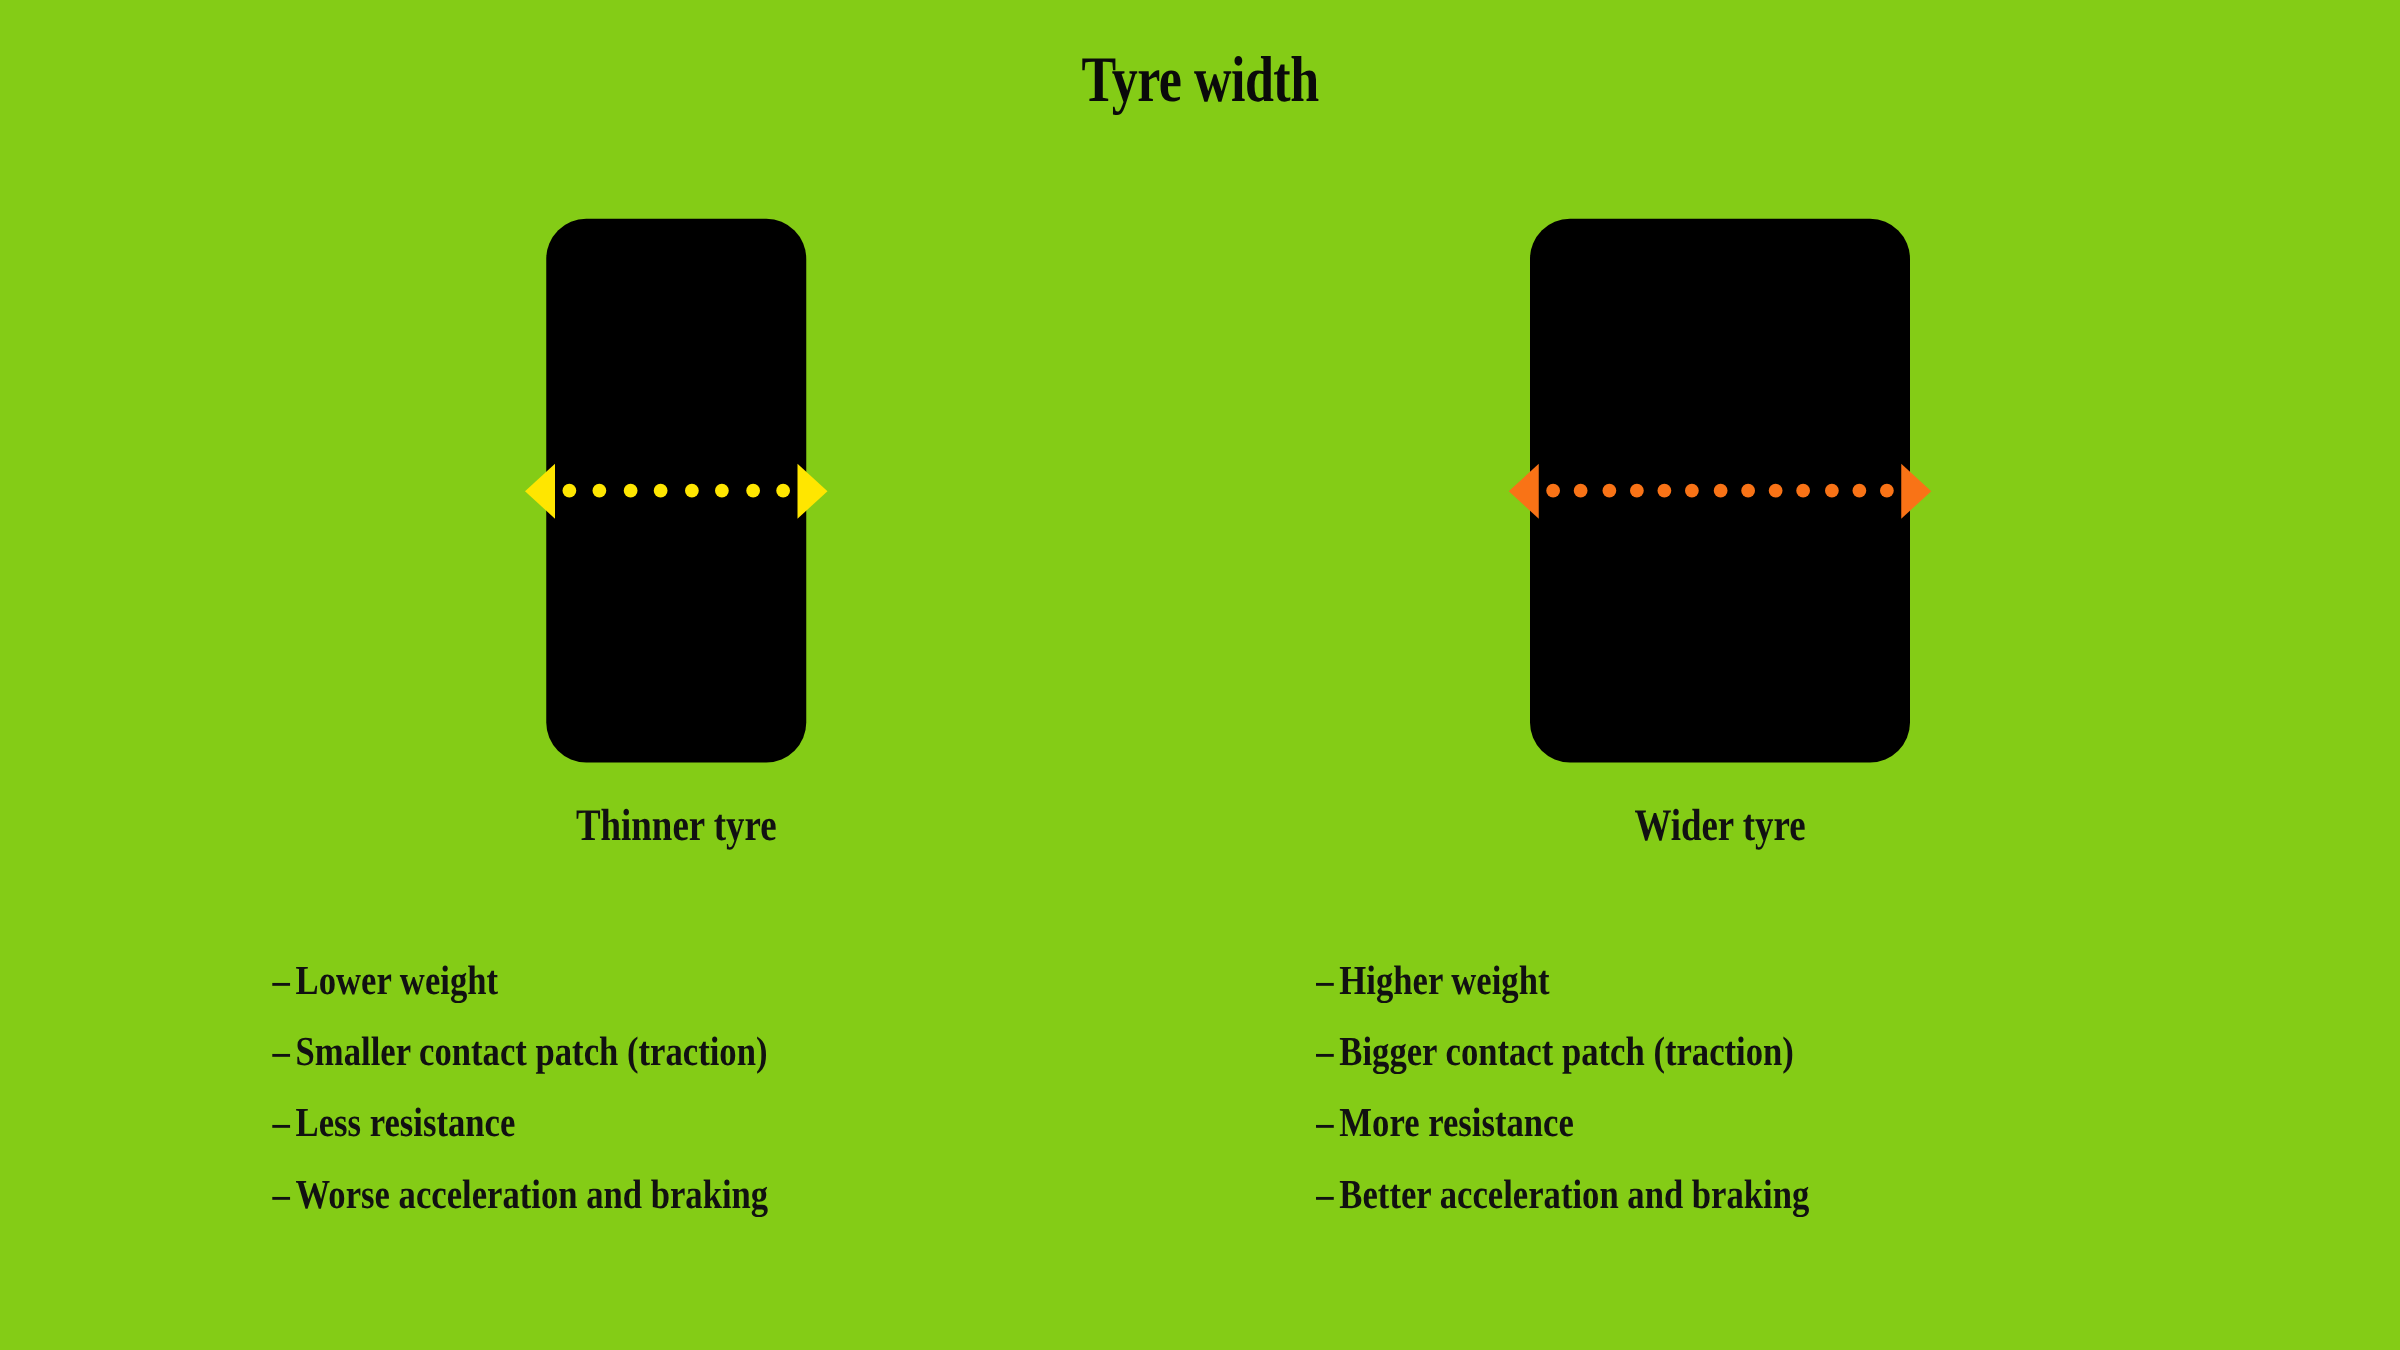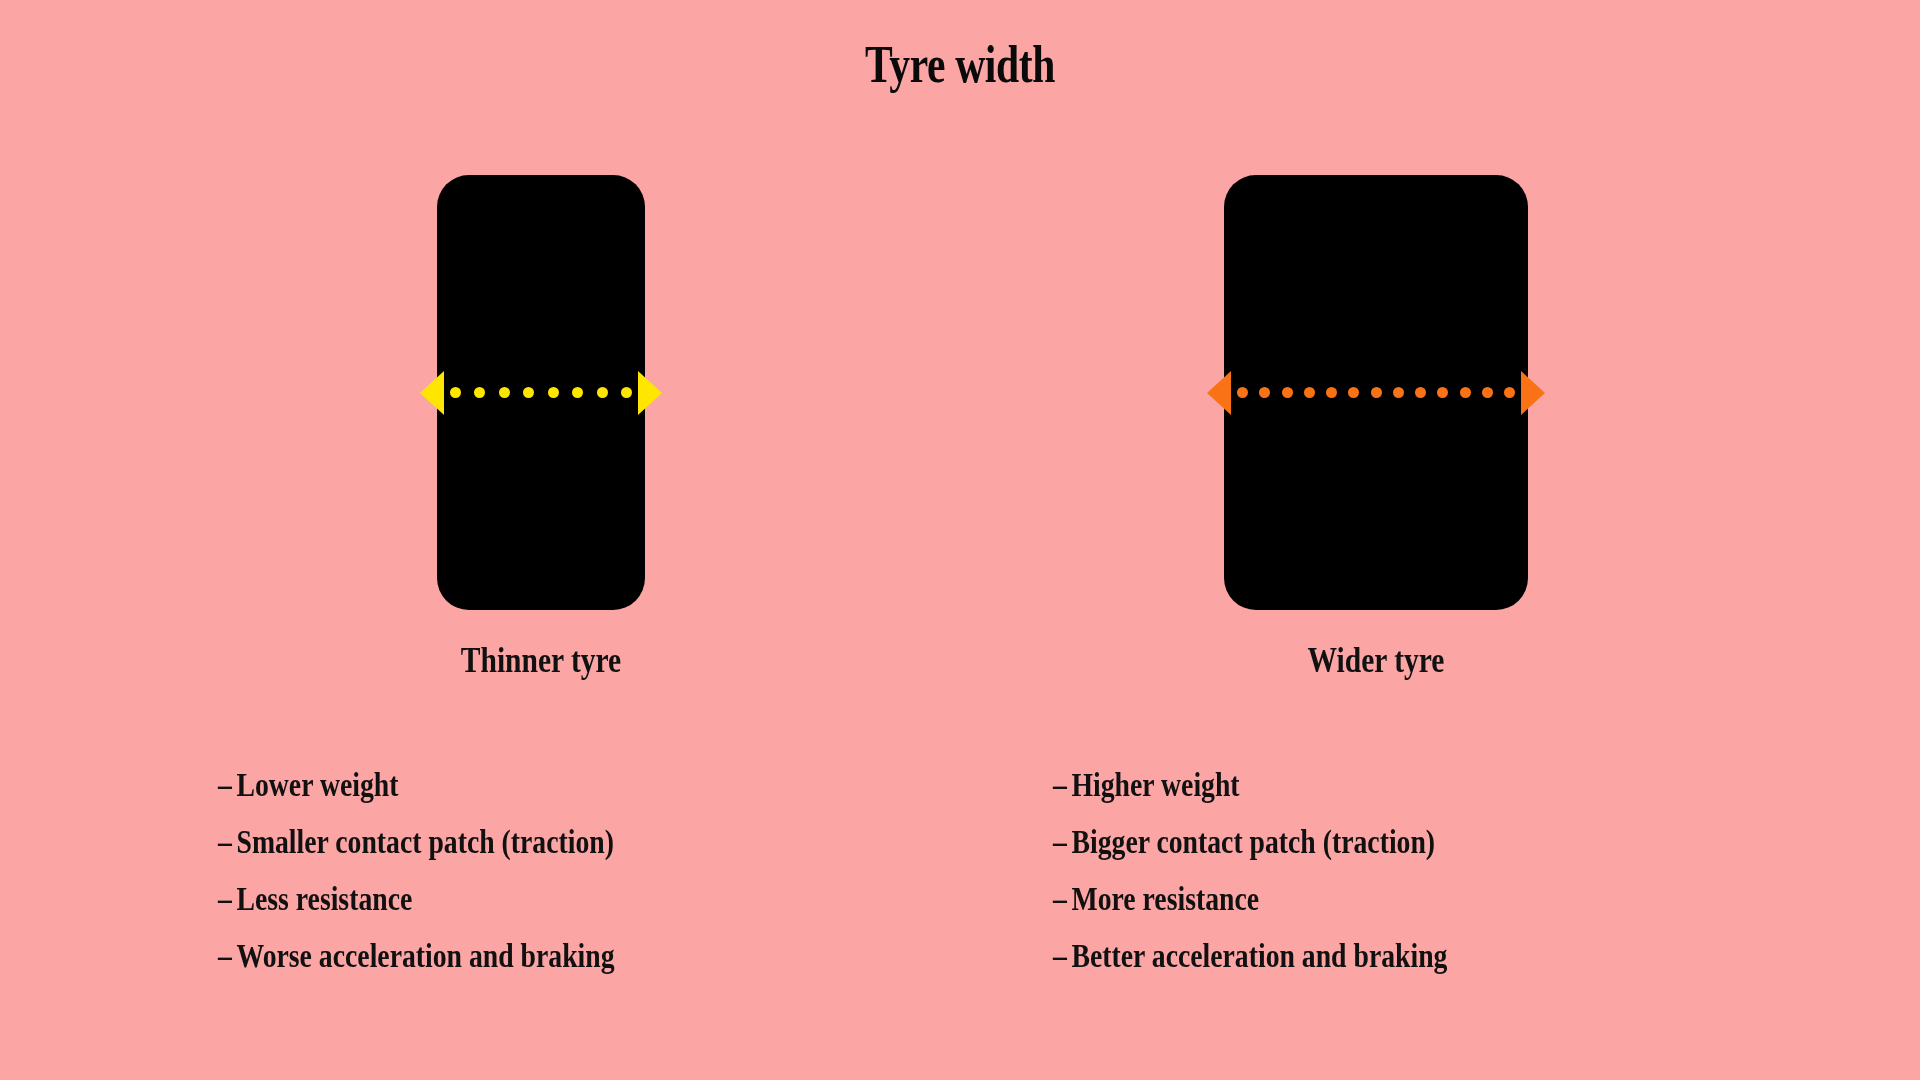--- a/index.html
+++ b/index.html
@@ -14,21 +14,21 @@
     font-family: "Liberation Serif", "DejaVu Serif", serif;
     overflow: hidden;
     position: relative;
   }
 
   #slide {
     position: absolute;
     inset: 0;
     width: 1920px;
     height: 1080px;
-    background: #fca5a5;
+    background: #84cc16;
   }
 
   
   #title {
     position: absolute;
     left: 0;
     top: 34px;
     width: 1920px;
     text-align: center;
     font-family: "Liberation Serif", "DejaVu Serif", serif;

